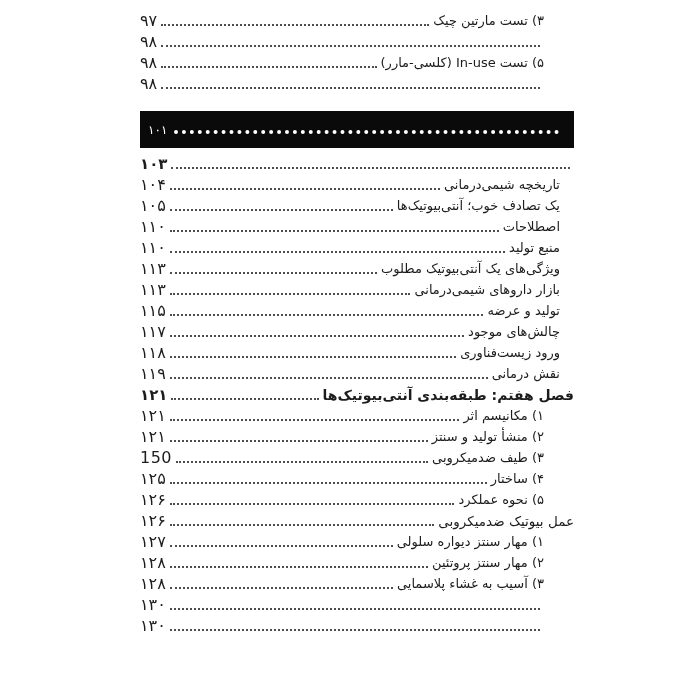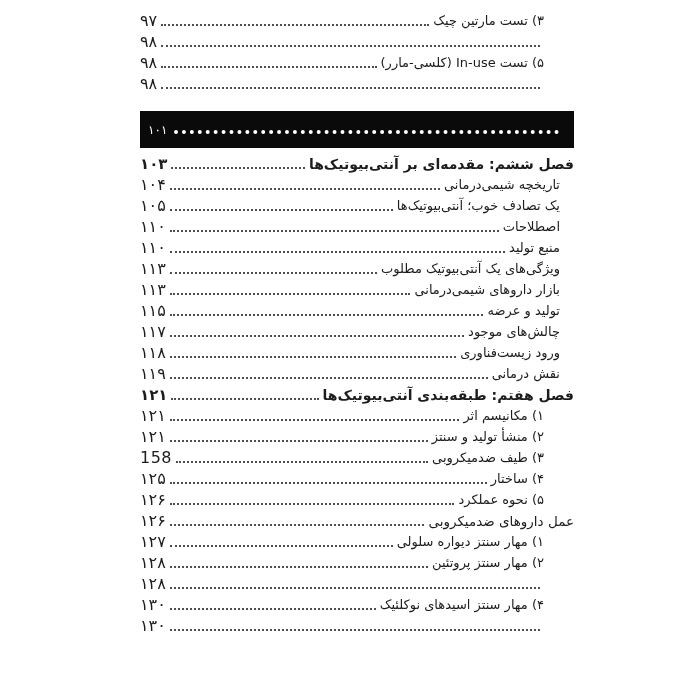--- a/index.html
+++ b/index.html
@@ -66,21 +66,20 @@
         </div>
         <div class="row item ind2">
           <span class="dots"></span>
           <span class="n">۹۸</span>
         </div>
         <div class="row banner">
           <span class="dots"></span>
           <span class="n">۱۰۱</span>
         </div>
         <div class="row chapter">
-          <span class="t">فصل ششم: مقدمه‌ای بر آنتی‌بیوتیک‌ها</span>
           <span class="dots"></span>
           <span class="n">۱۰۳</span>
         </div>
         <div class="row item ind1">
           <span class="t">تاریخچه شیمی‌درمانی</span>
           <span class="dots"></span>
           <span class="n">۱۰۴</span>
         </div>
         <div class="row item ind1">
           <span class="t">یک تصادف خوب؛ آنتی‌بیوتیک‌ها</span>
@@ -138,53 +137,53 @@
           <span class="n">۱۲۱</span>
         </div>
         <div class="row item ind2">
           <span class="t">۲) منشأ تولید و سنتز</span>
           <span class="dots"></span>
           <span class="n">۱۲۱</span>
         </div>
         <div class="row item ind2">
           <span class="t">۳) طیف ضدمیکروبی</span>
           <span class="dots"></span>
-          <span class="n">158</span>
+          <span class="n">150</span>
         </div>
         <div class="row item ind2">
           <span class="t">۴) ساختار</span>
           <span class="dots"></span>
           <span class="n">۱۲۵</span>
         </div>
         <div class="row item ind2">
           <span class="t">۵) نحوه عملکرد</span>
           <span class="dots"></span>
           <span class="n">۱۲۶</span>
         </div>
         <div class="row subhead">
-          <span class="t">عمل داروهای ضدمیکروبی</span>
+          <span class="t">عمل بیوتیک ضدمیکروبی</span>
           <span class="dots"></span>
           <span class="n">۱۲۶</span>
         </div>
         <div class="row item ind2">
           <span class="t">۱) مهار سنتز دیواره سلولی</span>
           <span class="dots"></span>
           <span class="n">۱۲۷</span>
         </div>
         <div class="row item ind2">
           <span class="t">۲) مهار سنتز پروتئین</span>
           <span class="dots"></span>
           <span class="n">۱۲۸</span>
         </div>
         <div class="row item ind2">
+          <span class="t">۳) آسیب به غشاء پلاسمایی</span>
           <span class="dots"></span>
           <span class="n">۱۲۸</span>
         </div>
         <div class="row item ind2">
-          <span class="t">۴) مهار سنتز اسیدهای نوکلئیک</span>
           <span class="dots"></span>
           <span class="n">۱۳۰</span>
         </div>
         <div class="row item ind2">
           <span class="dots"></span>
           <span class="n">۱۳۰</span>
         </div>
       </div>
 
   </div>

